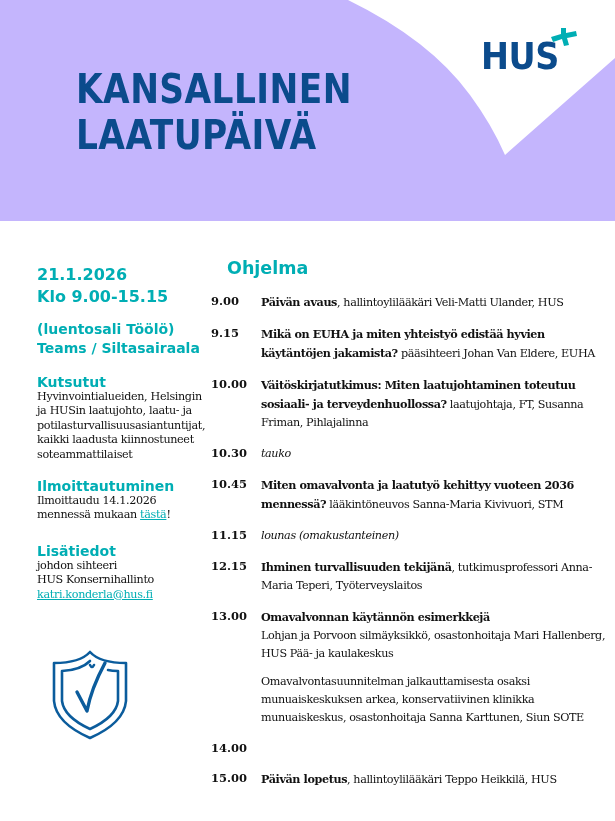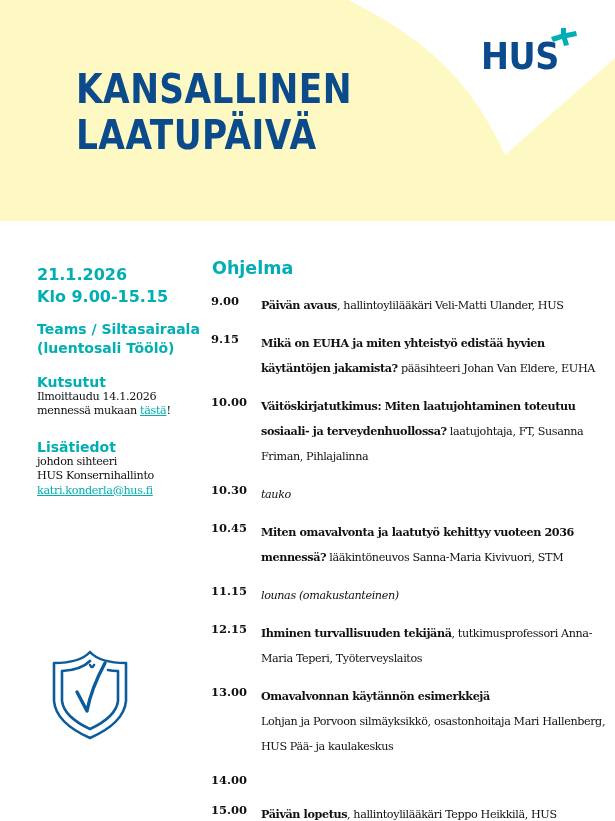--- a/index.html
+++ b/index.html
@@ -3,21 +3,21 @@
 <meta charset="utf-8">
 <style>
   html, body { margin: 0; padding: 0; }
   body {
     width: 615px; height: 821px; position: relative; overflow: hidden;
     background: #ffffff;
     font-family: "DejaVu Serif", serif;
   }
   .header {
     position: absolute; left: 0; top: 0; width: 615px; height: 221px;
-    background: #fef9c3; overflow: hidden;
+    background: #c4b5fd; overflow: hidden;
   }
   .header svg.bg { position: absolute; left: 0; top: 0; }
   .title {
     position: absolute; left: 76px; top: 66px;
     font-family: "DejaVu Sans", sans-serif; font-weight: bold;
     color: #0b4b8c; font-size: 40px; line-height: 46px;
     letter-spacing: 0.5px; transform: scaleX(0.86); transform-origin: left top;
     white-space: nowrap;
   }
   .title div { display: block; }
@@ -36,28 +36,28 @@
   .date { font-size: 16px; line-height: 22px; }
   .loc { font-size: 14px; line-height: 19px; margin-top: 12px; }
   .sec-h { font-size: 14px; line-height: 16px; margin-top: 16px; }
   .sec-body { font-size: 11.2px; line-height: 14.4px; color: #111; letter-spacing: -0.35px; }
   .link { color: #00aeb4; text-decoration: underline; text-align: right; }
   .shield { position: absolute; left: 50px; top: 649px; }
 
   .right { position: absolute; left: 211px; top: 257px; width: 400px; }
   .ohjelma {
     font-family: "DejaVu Sans", sans-serif; font-weight: bold; color: #00aeb4;
-    font-size: 17.5px; line-height: 22px; margin-left: 1px; margin-bottom: 14px;
+    font-size: 17.5px; line-height: 22px; margin-left: 16px; margin-bottom: 14px;
   }
   .item { display: flex; margin-bottom: 13px; }
   .time {
     width: 50px; flex: none; font-weight: bold; font-size: 11.5px; line-height: 17px; color: #111;
   }
   .desc {
-    flex: 1; font-size: 11.2px; line-height: 25px; color: #111; letter-spacing: -0.4px;
+    flex: 1; font-size: 11.2px; line-height: 18px; color: #111; letter-spacing: -0.4px;
   }
   .desc b { font-weight: bold; }
   .desc i { font-style: italic; margin-top: 8px; }
   .sub { margin-top: 10px; }
 </style>
 </head>
 <body>
 
 <div class="header">
   <svg class="bg" width="615" height="221">
@@ -70,26 +70,28 @@
   <div class="logo">HUS</div>
   <svg class="logo-cross" width="30" height="22" viewBox="0 0 30 22">
     <path d="M12,2 L17,2 L17,7 L27,5 L28,10 L18,12 L20,19 L15,20 L13,13 L4,16 L2,11 L12,8 Z" fill="#00aeb4"></path>
   </svg>
 </div>
 
 <div class="left">
   <div class="teal-h date">21.1.2026</div>
   <div class="teal-h date">Klo 9.00-15.15</div>
   <div class="teal-h loc">
+    <div>(luentosali Töölö)</div>
     <div>Teams / Siltasairaala</div>
-    <div>(luentosali Töölö)</div>
   </div>
 
   <div class="teal-h sec-h">Kutsutut</div>
+  <div class="sec-body">Hyvinvointialueiden, Helsingin ja HUSin laatujohto, laatu- ja potilasturvallisuusasiantuntijat, kaikki laadusta kiinnostuneet soteammattilaiset</div>
 
+  <div class="teal-h sec-h">Ilmoittautuminen</div>
   <div class="sec-body"><span>Ilmoittaudu 14.1.2026 mennessä mukaan </span><a class="link">tästä</a><span>!</span></div>
 
   <div class="teal-h sec-h" style="margin-top:20px">Lisätiedot</div>
   <div class="sec-body">
     <div>johdon sihteeri</div>
     <div>HUS Konsernihallinto</div>
     <a class="link">katri.konderla@hus.fi</a>
   </div>
 </div>
 
@@ -126,21 +128,21 @@
       <div class="item">
         <div class="time">11.15</div>
         <div class="desc"><i>lounas (omakustanteinen)</i></div>
       </div>
       <div class="item">
         <div class="time">12.15</div>
         <div class="desc"><b>Ihminen turvallisuuden tekijänä</b><span>, tutkimusprofessori Anna-Maria Teperi, Työterveyslaitos</span></div>
       </div>
       <div class="item">
         <div class="time">13.00</div>
-        <div class="desc"><b>Omavalvonnan käytännön esimerkkejä</b><span></span><div>Lohjan  ja Porvoon silmäyksikkö, osastonhoitaja Mari Hallenberg, HUS Pää- ja kaulakeskus</div></div>
+        <div class="desc"><b>Omavalvonnan käytännön esimerkkejä</b><span></span><div>Lohjan  ja Porvoon silmäyksikkö, osastonhoitaja Mari Hallenberg, HUS Pää- ja kaulakeskus</div><div class="sub">Omavalvontasuunnitelman jalkauttamisesta osaksi munuaiskeskuksen arkea, konservatiivinen klinikka munuaiskeskus, osastonhoitaja Sanna Karttunen, Siun SOTE</div></div>
       </div>
       <div class="item">
         <div class="time">14.00</div>
       </div>
       <div class="item">
         <div class="time">15.00</div>
         <div class="desc"><b>Päivän lopetus</b><span>, hallintoylilääkäri Teppo Heikkilä, HUS</span></div>
       </div>
     </div>
 </div>

